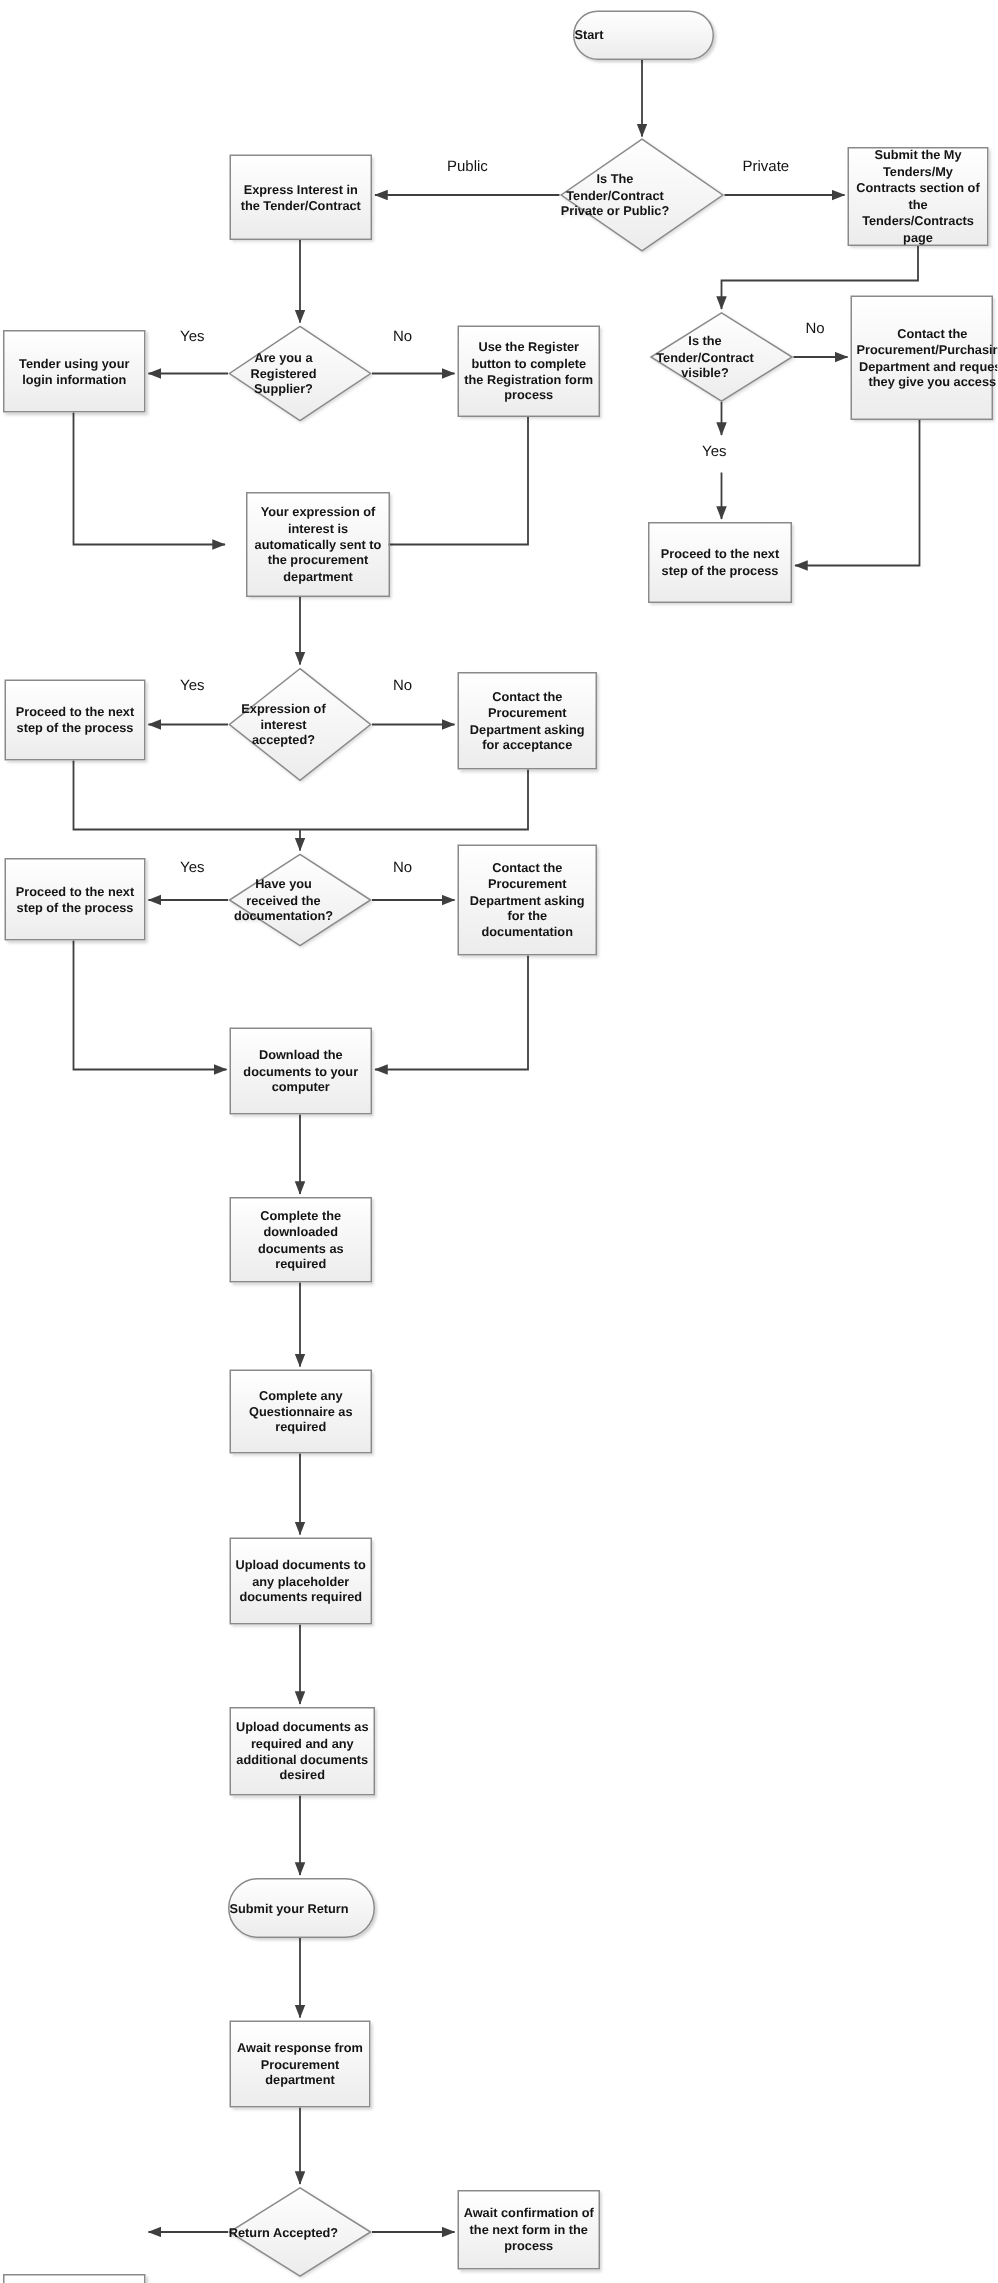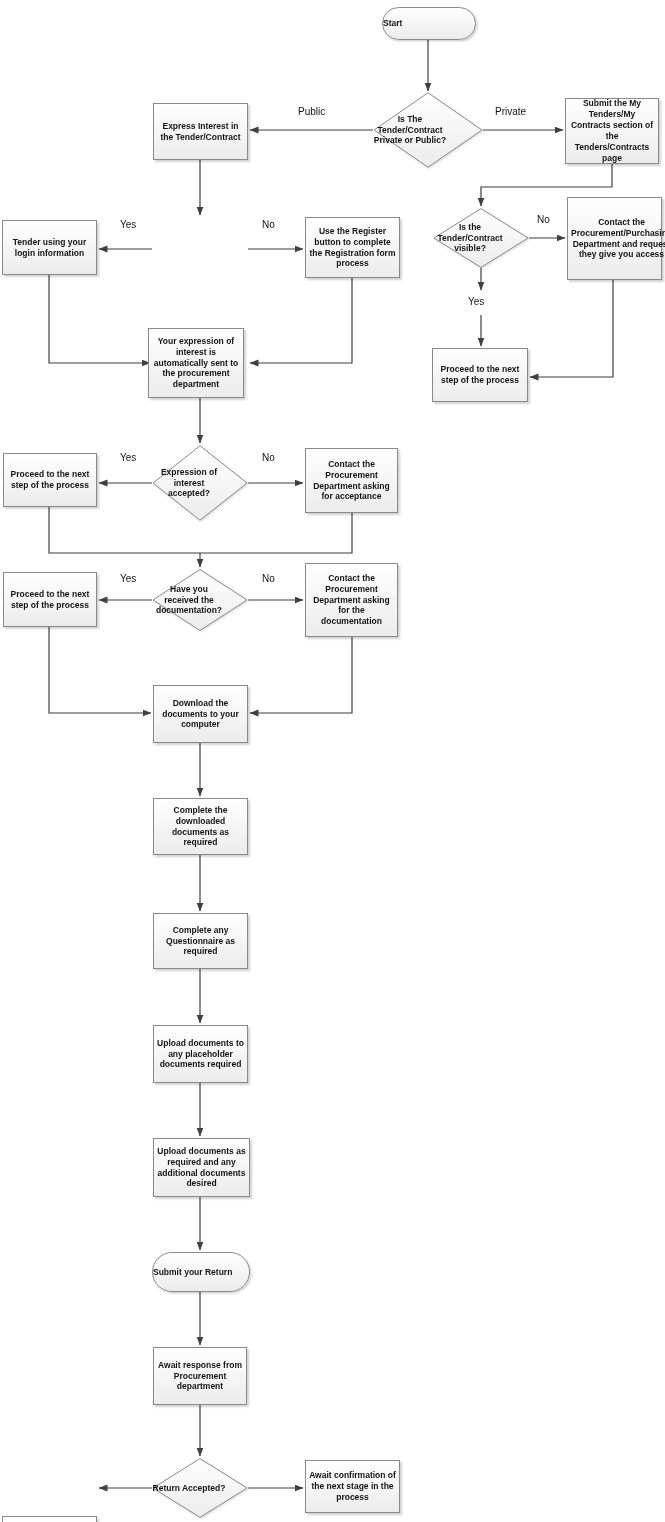--- a/index.html
+++ b/index.html
@@ -83,20 +83,26 @@
   <div class="node stadium" style="left:152px;top:1252px;width:98px;height:40px;border-radius:20px;">
     <span>Submit your Return</span>
   </div>
 
   <div class="node diamond" style="left:373px;top:92px;width:110px;height:76px;">
     <svg class="dshape" viewBox="0 0 100 100" preserveAspectRatio="none">
         <polygon points="50,1 99,50 50,99 1,50"></polygon>
       </svg>
     <span class="dlabel">Is The Tender/Contract Private or Public?</span>
   </div>
+  <div class="node diamond" style="left:152px;top:217px;width:96px;height:64px;">
+    <svg class="dshape" viewBox="0 0 100 100" preserveAspectRatio="none">
+        <polygon points="50,1 99,50 50,99 1,50"></polygon>
+      </svg>
+    <span class="dlabel">Are you a Registered Supplier?</span>
+  </div>
   <div class="node diamond" style="left:433px;top:208px;width:96px;height:60px;">
     <svg class="dshape" viewBox="0 0 100 100" preserveAspectRatio="none">
         <polygon points="50,1 99,50 50,99 1,50"></polygon>
       </svg>
     <span class="dlabel">Is the Tender/Contract visible?</span>
   </div>
   <div class="node diamond" style="left:152px;top:445px;width:96px;height:76px;">
     <svg class="dshape" viewBox="0 0 100 100" preserveAspectRatio="none">
         <polygon points="50,1 99,50 50,99 1,50"></polygon>
       </svg>
@@ -120,21 +126,21 @@
   </div>
   <div class="node rect" style="left:565px;top:98px;width:94px;height:66px;">
     <span>Submit the My Tenders/My Contracts section of the Tenders/Contracts page</span>
   </div>
   <div class="node rect" style="left:2px;top:220px;width:95px;height:55px;">
     <span>Tender using your login information</span>
   </div>
   <div class="node rect" style="left:305px;top:217px;width:95px;height:61px;">
     <span>Use the Register button to complete the Registration form process</span>
   </div>
-  <div class="node rect" style="left:148px;top:328px;width:96px;height:70px;">
+  <div class="node rect" style="left:164px;top:328px;width:96px;height:70px;">
     <span>Your expression of interest is automatically sent to the procurement department</span>
   </div>
   <div class="node rect" style="left:567px;top:197px;width:95px;height:83px;">
     <span>Contact the Procurement/Purchasing Department and request they give you access</span>
   </div>
   <div class="node rect" style="left:432px;top:348px;width:96px;height:54px;">
     <span>Proceed to the next step of the process</span>
   </div>
   <div class="node rect" style="left:3px;top:453px;width:94px;height:54px;">
     <span>Proceed to the next step of the process</span>
@@ -163,21 +169,21 @@
   <div class="node rect" style="left:153px;top:1138px;width:97px;height:59px;">
     <span>Upload documents as required and any additional documents desired</span>
   </div>
   <div class="node rect" style="left:153px;top:1347px;width:94px;height:58px;">
     <span>Await response from Procurement department</span>
   </div>
   <div class="node rect" style="left:2px;top:1516px;width:95px;height:72px;">
     <span>You may want to contact the Procurement department</span>
   </div>
   <div class="node rect" style="left:305px;top:1460px;width:95px;height:53px;">
-    <span>Await confirmation of the next stage in the process</span>
+    <span>Await confirmation of the next form in the process</span>
   </div>
 
   <div class="edge-label" style="left:298px;top:106px;">Public</div>
   <div class="edge-label" style="left:495px;top:106px;">Private</div>
   <div class="edge-label" style="left:120px;top:219px;">Yes</div>
   <div class="edge-label" style="left:262px;top:219px;">No</div>
   <div class="edge-label" style="left:537px;top:214px;">No</div>
   <div class="edge-label" style="left:468px;top:296px;">Yes</div>
   <div class="edge-label" style="left:120px;top:452px;">Yes</div>
   <div class="edge-label" style="left:262px;top:452px;">No</div>

